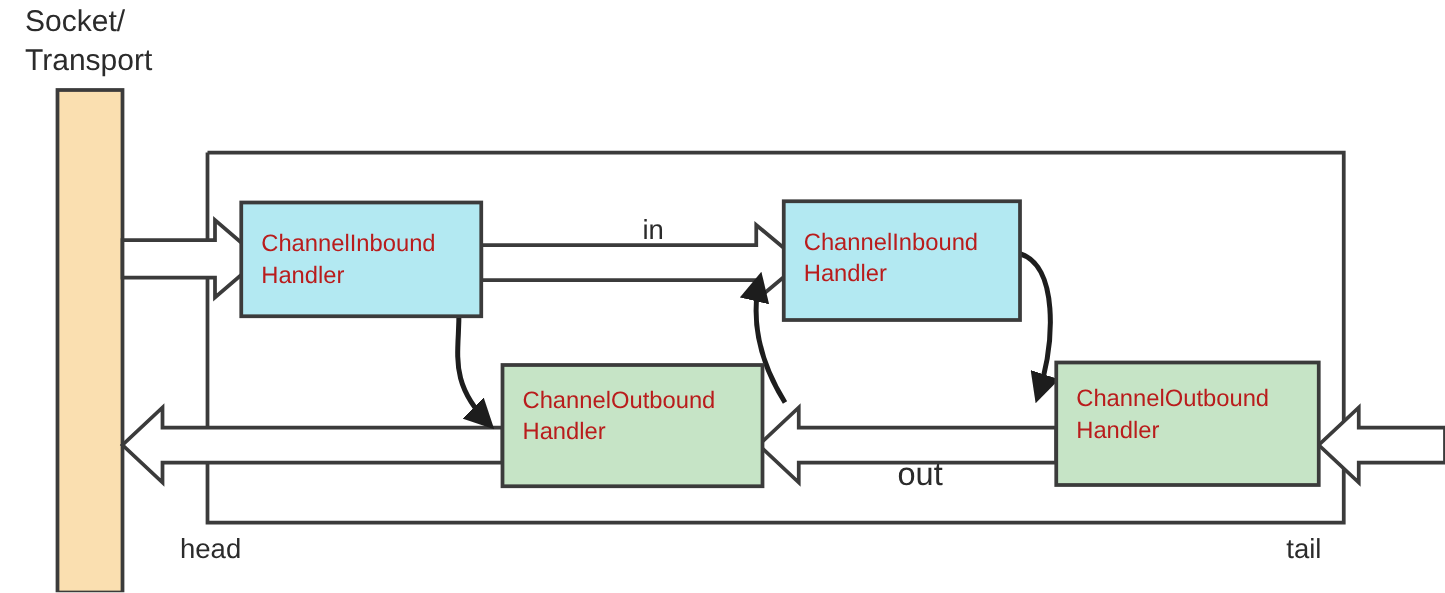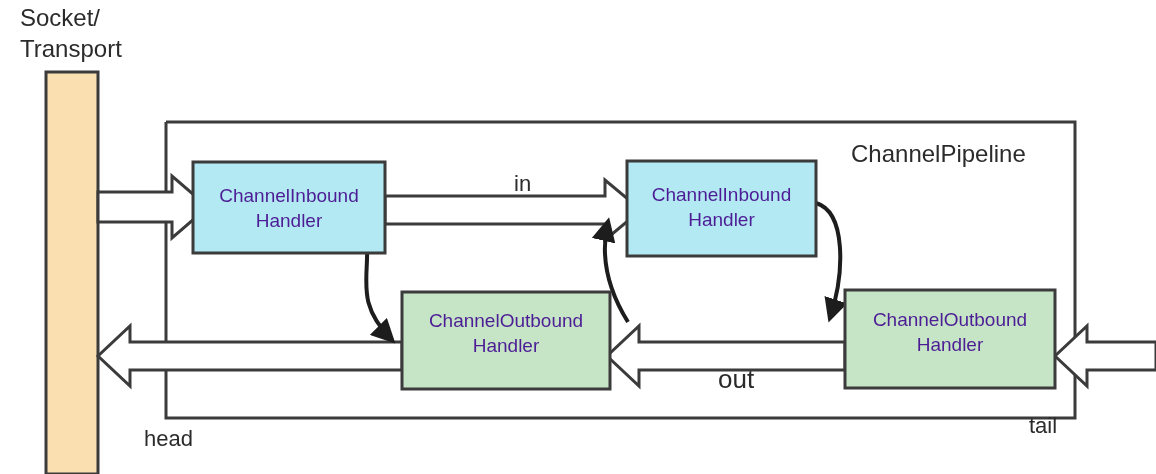--- a/index.html
+++ b/index.html
@@ -1,26 +1,26 @@
 <!DOCTYPE html>
 <html><head>
 <meta charset="utf-8">
 <style>
   html,body{margin:0;padding:0;background:#ffffff;}
   body{font-family:"Liberation Sans","DejaVu Sans",sans-serif;}
   #stage{position:relative;width:1156px;height:474px;background:#ffffff;overflow:hidden;}
   #diagram{position:absolute;left:0;top:0;width:1156px;height:474px;}
   .lbl{position:absolute;color:#2b2b2b;font-size:23px;line-height:28px;white-space:pre;}
-  .boxlabel{position:absolute;text-align:center;color:#4c1d95;font-size:19px;line-height:25px;}
+  .boxlabel{position:absolute;color:#b91c1c;font-size:19px;line-height:25px;margin-left:16px;}
   #socket-label{left:20px;top:2px;font-size:24px;line-height:31px;}
   #pipeline-label{left:851px;top:140px;font-size:24px;}
   #in-label{left:514px;top:170px;font-size:22px;}
   #out-label{left:718px;top:365px;font-size:26px;}
   #head-label{left:144px;top:425px;font-size:22px;}
-  #tail-label{left:1029px;top:412px;font-size:22px;}
+  #tail-label{left:1029px;top:425px;font-size:22px;}
   #ib1-label{left:193px;top:183px;width:192px;}
   #ib2-label{left:627px;top:182px;width:189px;}
   #ob1-label{left:402px;top:308px;width:208px;}
   #ob2-label{left:845px;top:307px;width:210px;}
 </style>
 </head>
 <body>
 
 <div id="stage">
 
@@ -54,21 +54,20 @@
 
     <rect x="193" y="162" width="192" height="91" fill="#b3e9f2" stroke="#3b3b3b" stroke-width="3"></rect>
     <rect x="627" y="161" width="189" height="95" fill="#b3e9f2" stroke="#3b3b3b" stroke-width="3"></rect>
     <rect x="402" y="292" width="208" height="97" fill="#c6e4c6" stroke="#3b3b3b" stroke-width="3"></rect>
     <rect x="845" y="290" width="210" height="98" fill="#c6e4c6" stroke="#3b3b3b" stroke-width="3"></rect>
   </svg>
 
   <div class="lbl" id="socket-label" style="white-space: pre-line;">Socket/
 Transport</div>
 
-  <div class="lbl" id="pipeline-label">ChannelPipeline</div>
 
   <div class="lbl" id="in-label">in</div>
 
   <div class="lbl" id="out-label">out</div>
 
   <div class="lbl" id="head-label">head</div>
 
   <div class="lbl" id="tail-label">tail</div>
 
   <div class="boxlabel" id="ib1-label" style="white-space: pre-line;">ChannelInbound

